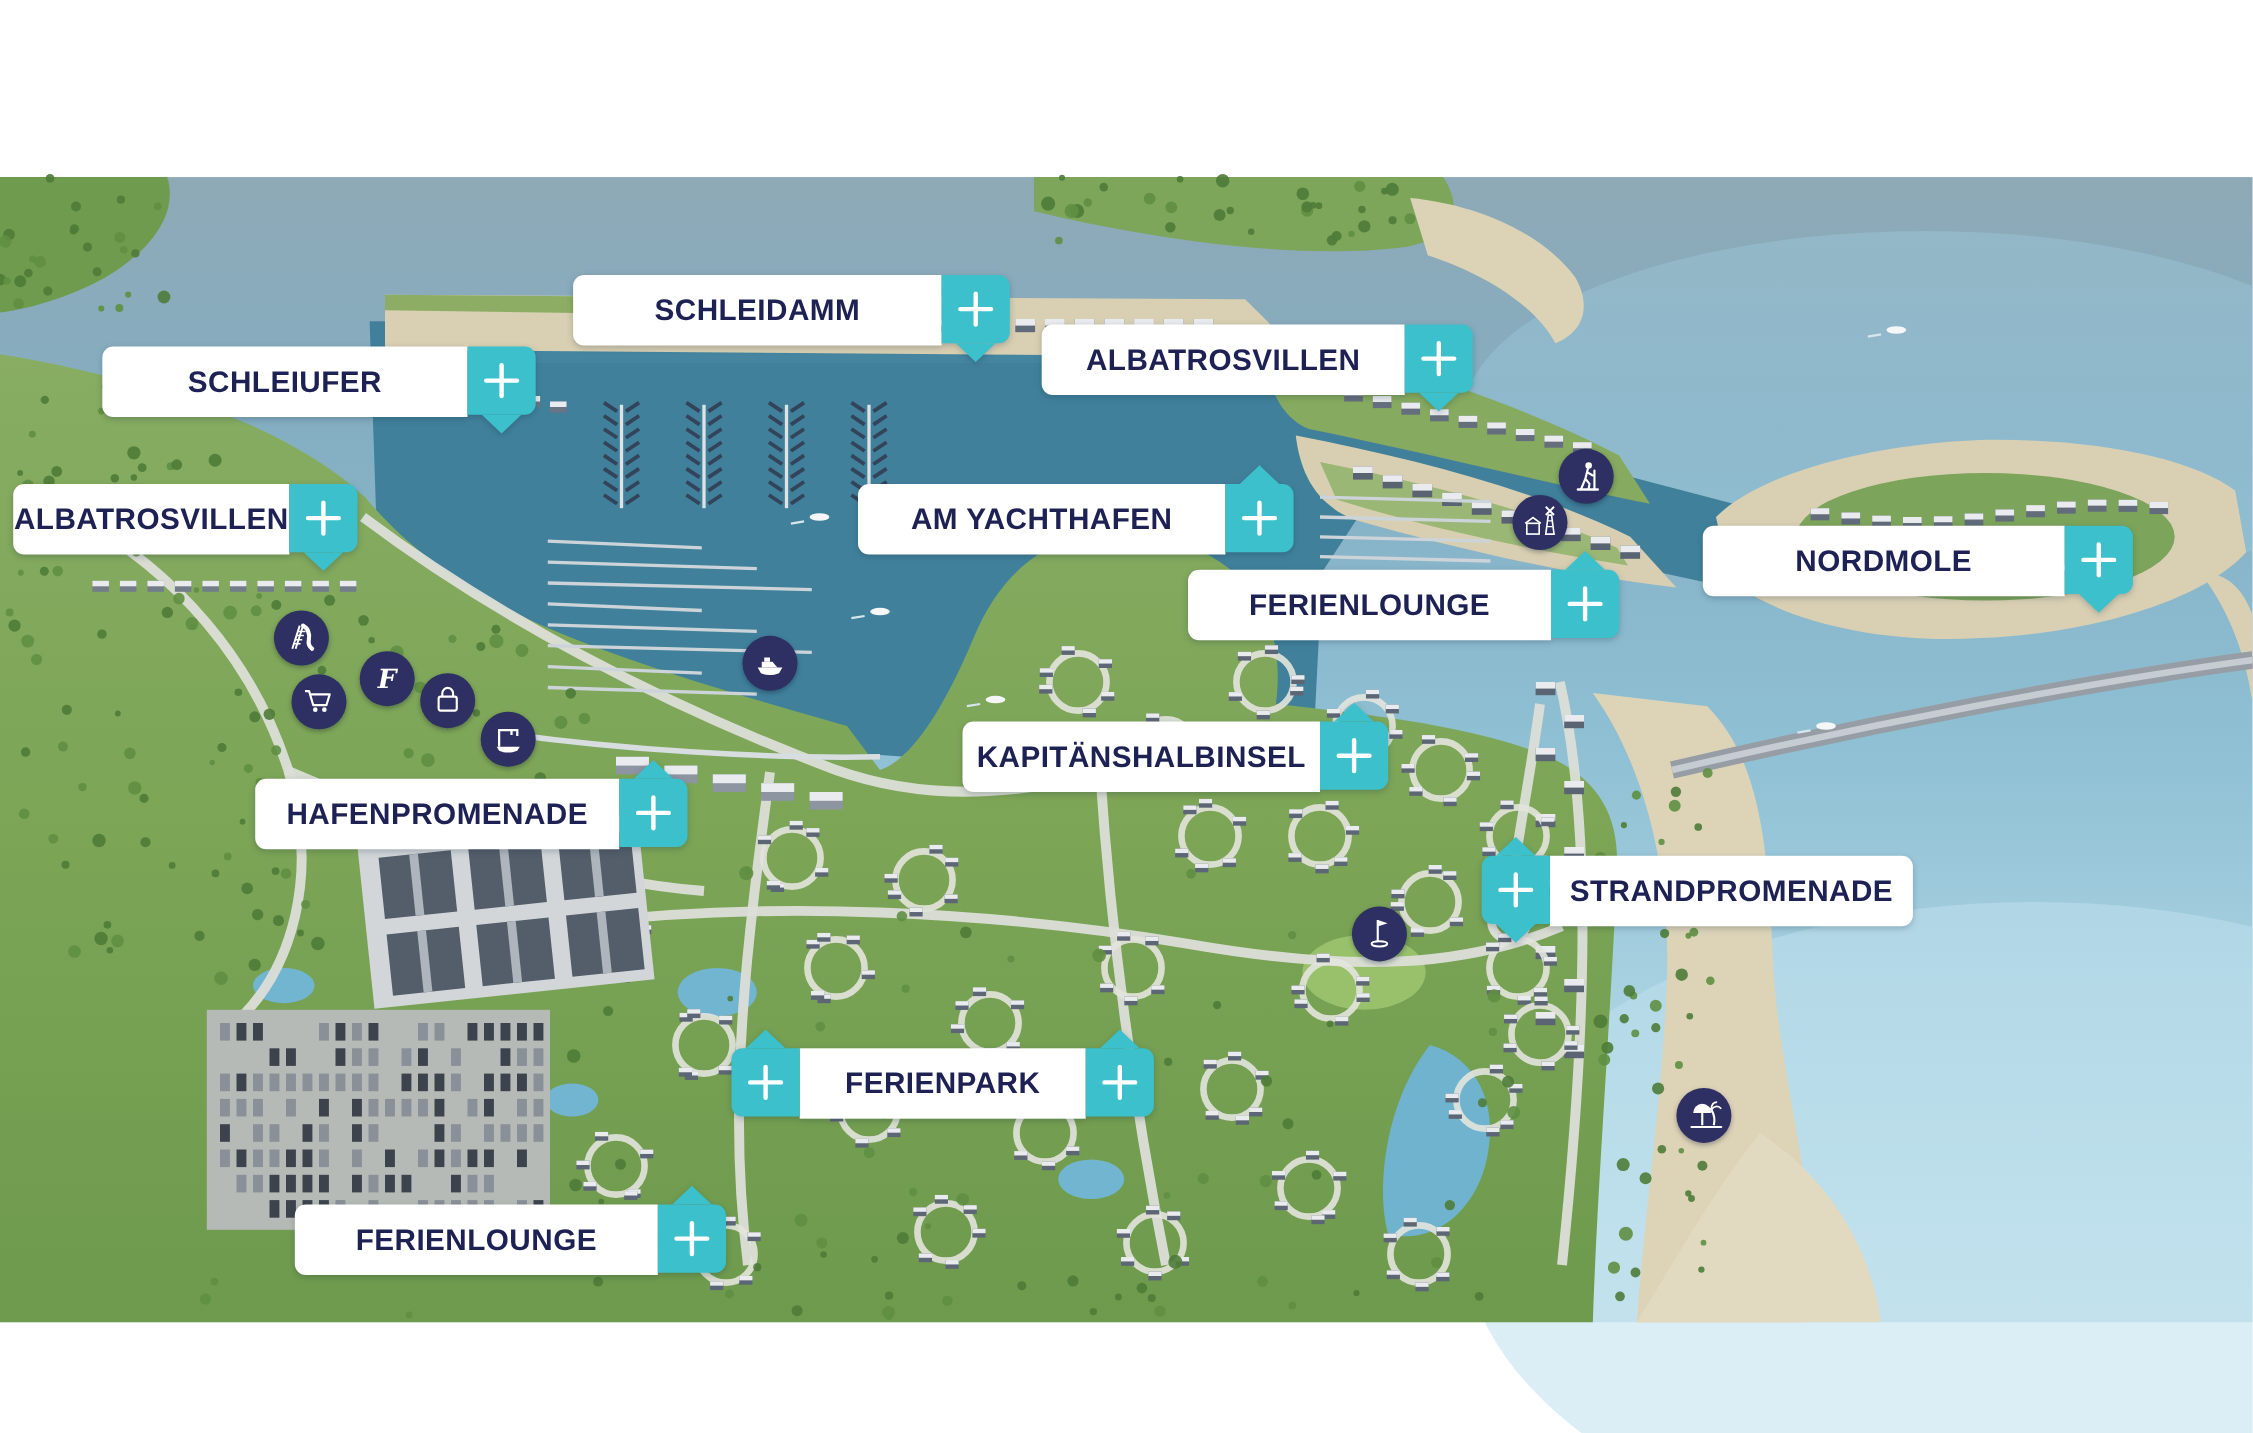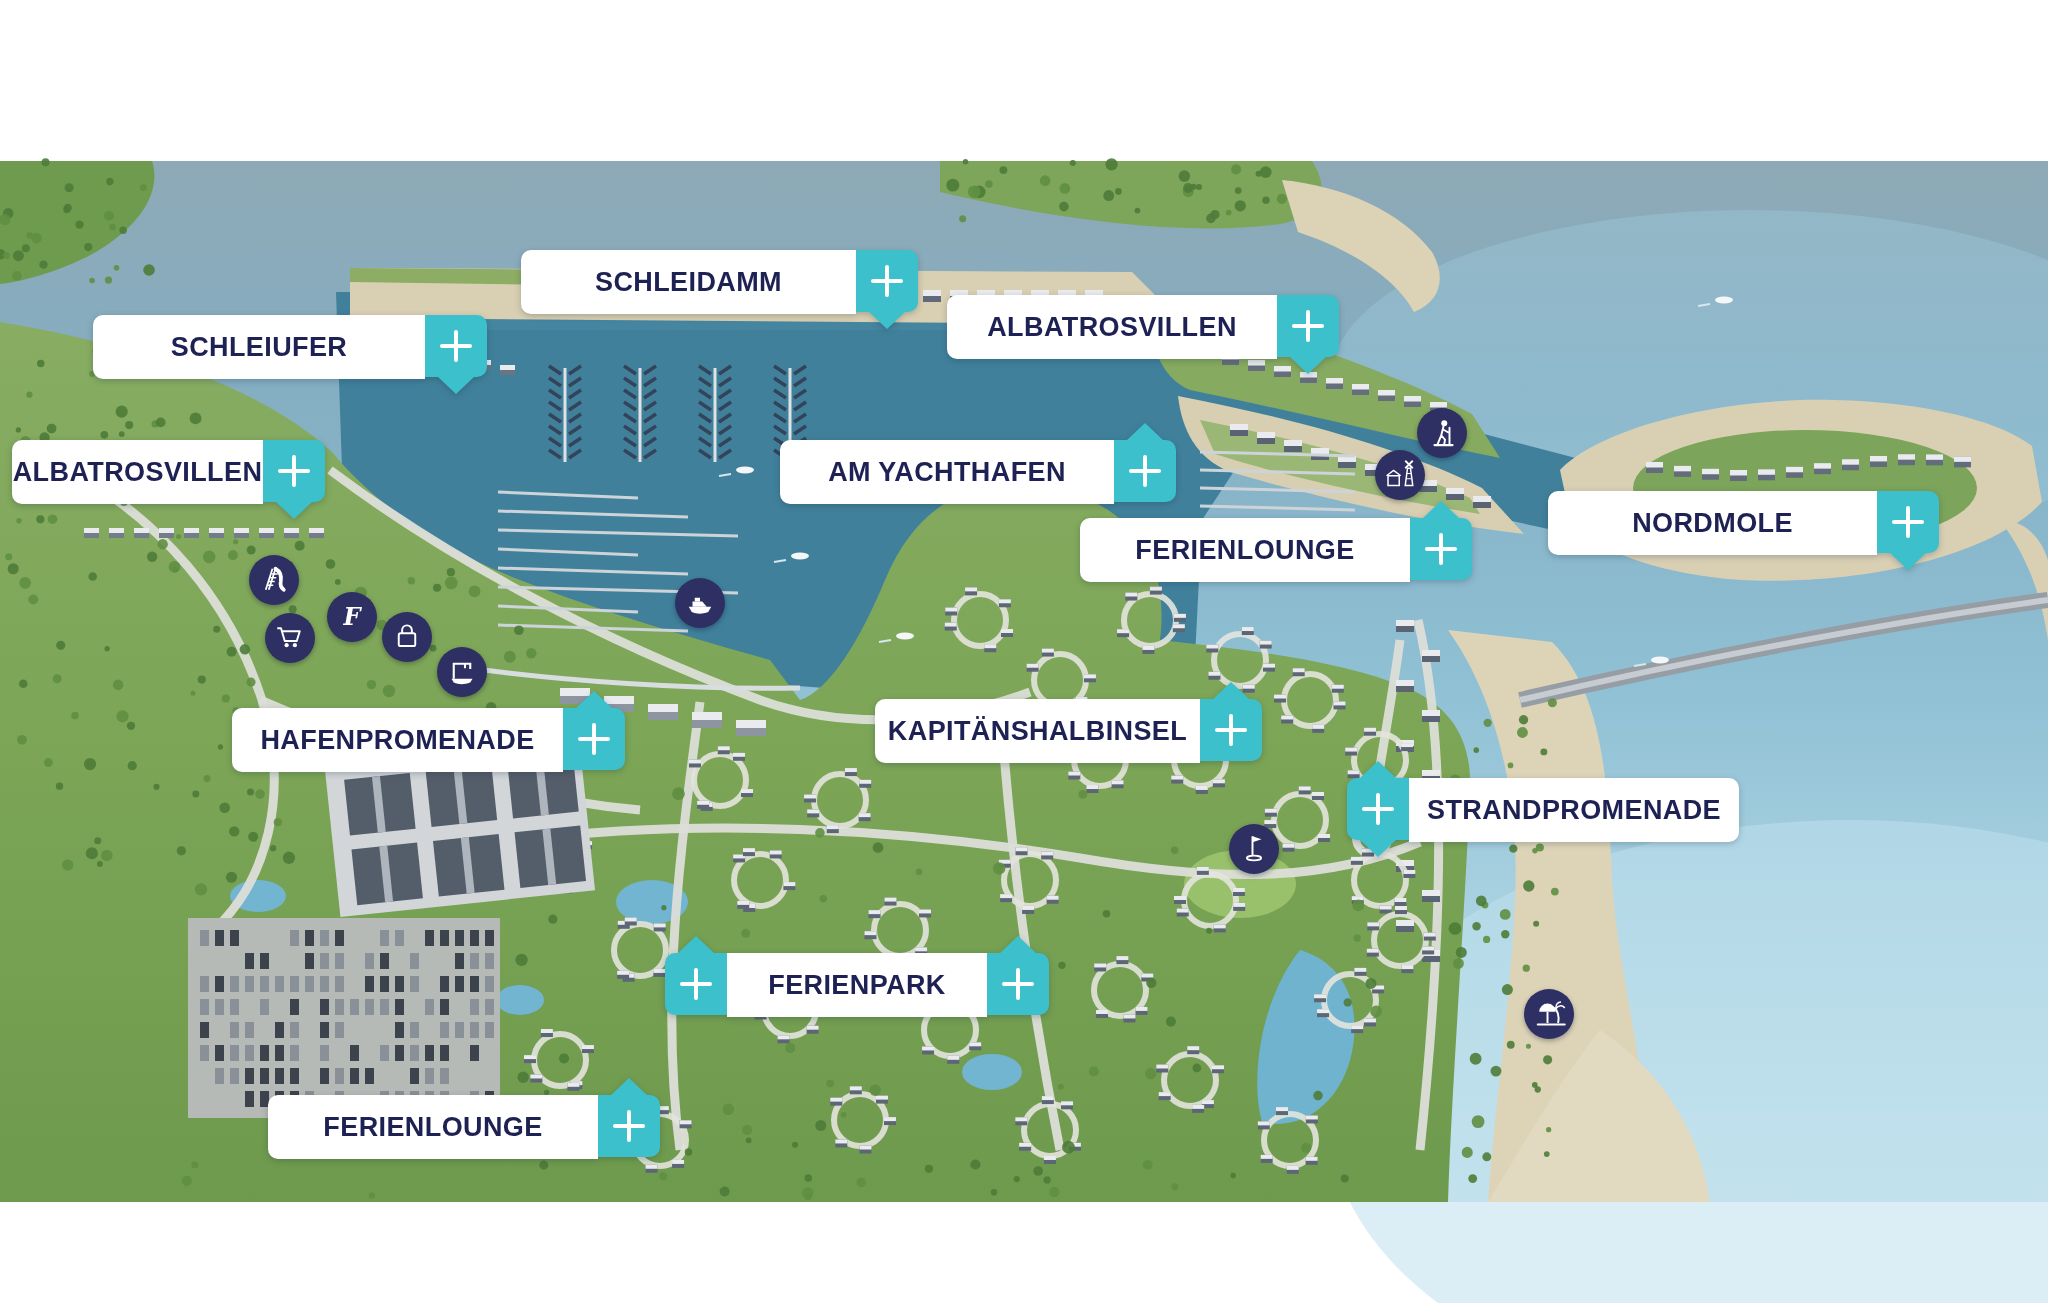--- a/index.html
+++ b/index.html
@@ -1261,37 +1261,37 @@
         </div>
       </div>
       <div class="map-label" style="left: 780px; top: 440px;">
         <div class="label-box" style="width: 334px; border-radius: 10px 0px 0px 10px;">
           <span>AM YACHTHAFEN</span>
         </div>
         <div class="plus-btn" style="border-radius: 0px 10px 10px 0px;">
           <div class="tail tail-up"></div>
         </div>
       </div>
-      <div class="map-label" style="left: 1548px; top: 491px;">
+      <div class="map-label" style="left: 1548px; top: 478px;">
         <div class="label-box" style="width: 329px; border-radius: 10px 0px 0px 10px;">
           <span>NORDMOLE</span>
         </div>
         <div class="plus-btn" style="border-radius: 0px 10px 10px 0px;">
           <div class="tail tail-down"></div>
         </div>
       </div>
       <div class="map-label" style="left: 1080px; top: 518px;">
         <div class="label-box" style="width: 330px; border-radius: 10px 0px 0px 10px;">
           <span>FERIENLOUNGE</span>
         </div>
         <div class="plus-btn" style="border-radius: 0px 10px 10px 0px;">
           <div class="tail tail-up"></div>
         </div>
       </div>
-      <div class="map-label" style="left: 875px; top: 699px; justify-content: center;">
+      <div class="map-label" style="left: 875px; top: 656px; justify-content: center;">
         <div class="label-box" style="width: 325px; border-radius: 10px 0px 0px 10px;">
           <span>KAPITÄNSHALBINSEL</span>
         </div>
         <div class="plus-btn" style="border-radius: 0px 10px 10px 0px;">
           <div class="tail tail-up"></div>
         </div>
       </div>
       <div class="map-label" style="left: 232px; top: 708px;">
         <div class="label-box" style="width: 331px; border-radius: 10px 0px 0px 10px;">
           <span>HAFENPROMENADE</span>

